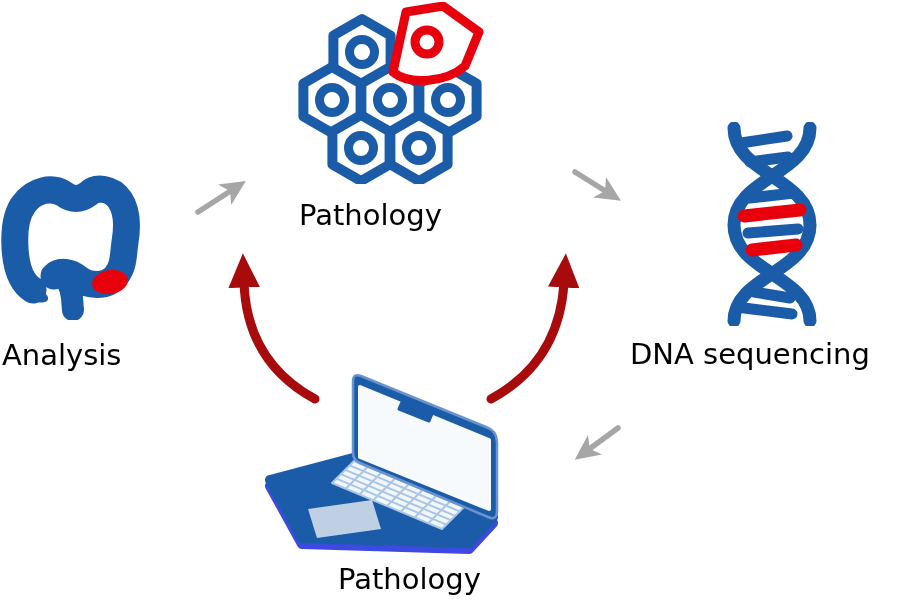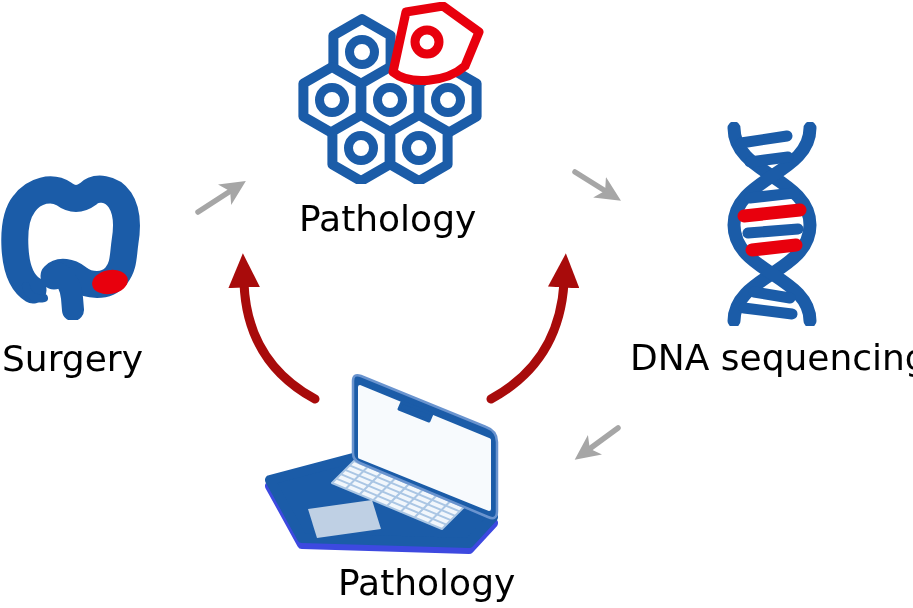--- a/index.html
+++ b/index.html
@@ -3,21 +3,21 @@
 <meta charset="utf-8">
 <style>
   html,body{margin:0;padding:0;background:#fff;}
   .canvas{
     position:relative;width:913px;height:608px;overflow:hidden;
     background:var(--background,#fff);
     font-family:"DejaVu Sans","Liberation Sans",sans-serif;
   }
   .abs{position:absolute;}
   .node-label{
-    position:absolute;font-size:36px;line-height:1;color:var(--label-text,#000);
+    position:absolute;font-size:29px;line-height:1;color:var(--label-text,#000);
     white-space:nowrap;letter-spacing:0;
   }
   
   .s-blue{stroke:var(--icon-blue);}    .f-blue{fill:var(--icon-blue);} .f-red{fill:var(--highlight-red);} .f-darkred{fill:var(--arrow-dark-red);}   .f-gray{fill:var(--arrow-gray);}
   .hex{stroke:var(--icon-blue);fill:#ffffff;stroke-width:10;stroke-linejoin:round;}
   .nucleus{stroke:var(--icon-blue);fill:#ffffff;stroke-width:9;}
   .redcell{stroke:var(--highlight-red);fill:#ffffff;stroke-width:9;stroke-linejoin:round;}
   .rednucleus{stroke:var(--highlight-red);fill:#ffffff;stroke-width:9;}
   .strand{stroke:var(--icon-blue);fill:none;stroke-width:13;stroke-linecap:round;}
   .rung{stroke:var(--icon-blue);fill:none;stroke-width:11;stroke-linecap:round;}
@@ -97,21 +97,21 @@
         C72 30 80 30 88 24
         C96 16 112 18 120 30
         C128 42 127 60 125 72
         C123 86 124 96 116 106
         C106 118 88 116 78 108
         C70 102 60 100 54 106"></path>
       <path class="colon-body" stroke-width="22" d="M58 103 C66 108 71 116 72 128 L73 140"></path>
       <path class="colon-body" stroke-width="8" d="M26 116 C28 126 36 130 44 128"></path>
       <ellipse cx="110" cy="112" rx="18" ry="12" transform="rotate(-10 110 112)" class="f-red"></ellipse>
     </svg>
-    <div class="node-label" style="left:2px;top:171px">Surgery</div>
+    <div class="node-label" style="left:2px;top:171px">Analysis</div>
   </div>
 
   <div class="abs" style="left:710px;top:122px">
     <svg width="124" height="204" viewBox="0 0 124 204">
       <path class="strand" d="M24 6 C24 52 100 56 100 103 C100 150 24 154 24 199"></path>
       <path class="strand" d="M100 6 C100 52 24 56 24 103 C24 150 100 154 100 199"></path>
       <path class="rung" d="M31 21 L77 14"></path>
       <path class="rung" d="M40 40 L78 35"></path>
       <path class="rung" d="M40 76 L84 71"></path>
       <path class="rung-red" d="M34 94 L90 88"></path>

